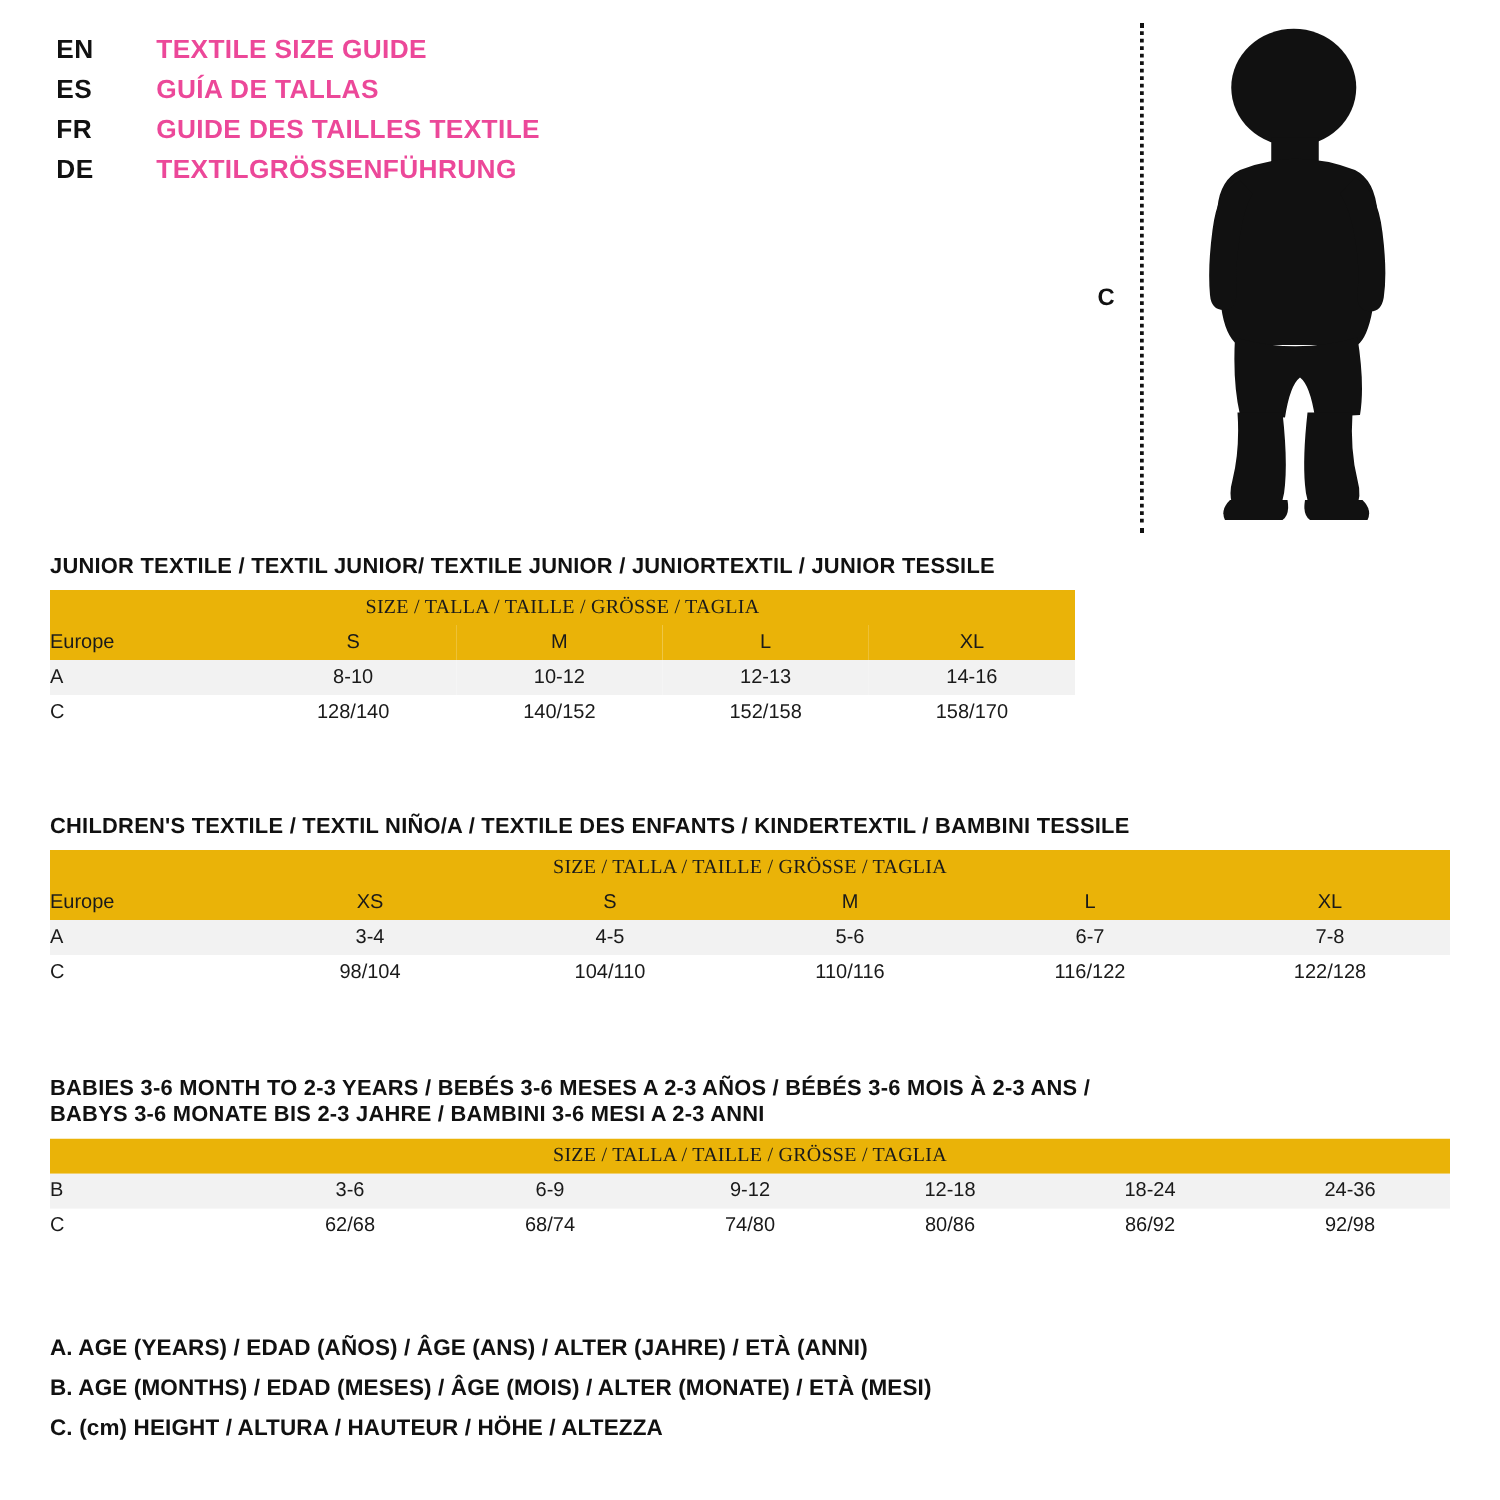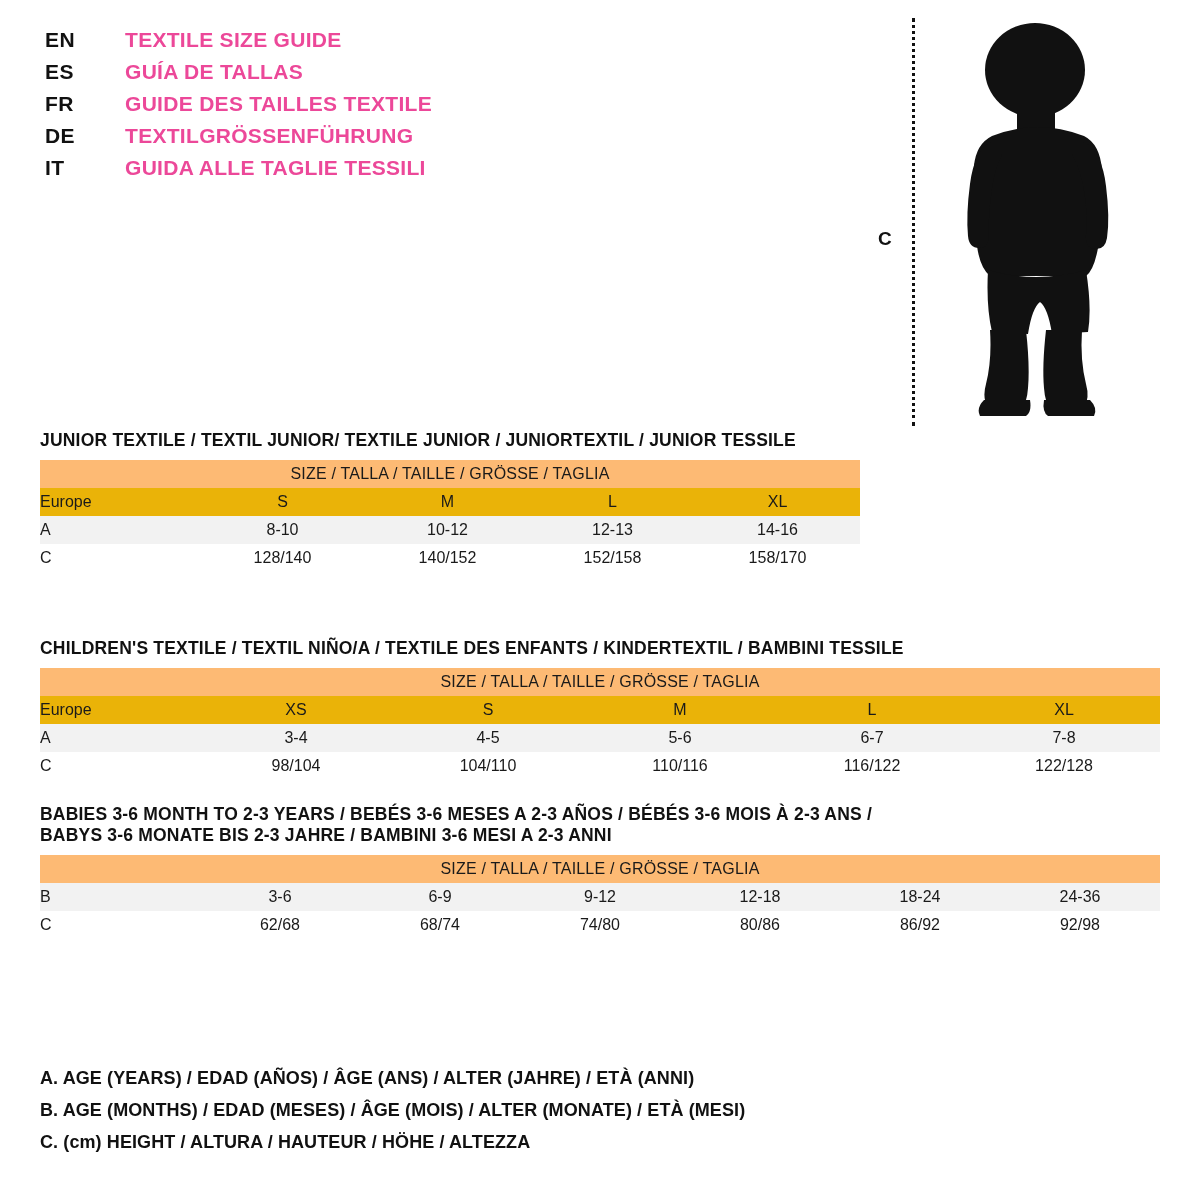--- a/index.html
+++ b/index.html
@@ -78,43 +78,45 @@
     position: absolute;
     left: 40px;
   }
   .section-title {
     font-size: 17.5px;
     font-weight: 700;
     color: #111;
     letter-spacing: 0.2px;
     margin-bottom: 9px;
     white-space: nowrap;
+    margin-top: 12px;
   }
   .section-title .line2 { display: block; }
 
   table.size-table {
     border-collapse: collapse;
     font-size: 16px;
     color: #1a1a1a;
   }
   table.size-table td,
   table.size-table th {
     padding: 0;
     height: 28px;
     font-weight: 400;
     text-align: center;
     vertical-align: middle;
   }
   .band-row td {
-    background: #fdba74;
+    background: #eab308;
     font-weight: 700;
     text-align: left;
     padding-left: 6px;
     height: 27px;
     letter-spacing: 0.2px;
+    font-family: Liberation Serif, serif;
   }
   .row-alt td { background: #f2f2f2; }
   .row-plain td { background: #ffffff; }
   .rowhead {
     text-align: left !important;
     padding-left: 6px;
     font-weight: 400;
   }
   .hdr-row td { background: #eab308; font-weight: 400; }
 
@@ -142,24 +144,20 @@
     <span class="lang-code">ES</span>
     <span class="lang-title">GUÍA DE TALLAS</span>
   </div>
   <div class="lang-row">
     <span class="lang-code">FR</span>
     <span class="lang-title">GUIDE DES TAILLES TEXTILE</span>
   </div>
   <div class="lang-row">
     <span class="lang-code">DE</span>
     <span class="lang-title">TEXTILGRÖSSENFÜHRUNG</span>
-  </div>
-  <div class="lang-row">
-    <span class="lang-code">IT</span>
-    <span class="lang-title">GUIDA ALLE TAGLIE TESSILI</span>
   </div>
 </div>
 
 <div class="figure-area">
   <span class="figure-label">C</span>
   <div class="dash-line"></div>
   <div class="silhouette">
     <svg width="190" height="410" viewBox="0 0 190 410" xmlns="http://www.w3.org/2000/svg">
       <g fill="#111111">
 
@@ -246,21 +244,21 @@
       <td>98/104</td>
       <td>104/110</td>
       <td>110/116</td>
       <td>116/122</td>
       <td>122/128</td>
     </tr>
   </tbody>
     </table>
 </div>
 
-<div class="section" style="top:804px;">
+<div class="section" style="top:848px;">
   <div class="section-title">
     <span>BABIES 3-6 MONTH TO 2-3 YEARS / BEBÉS 3-6 MESES A 2-3 AÑOS / BÉBÉS 3-6 MOIS À 2-3 ANS /</span>
     <span class="line2">BABYS 3-6 MONATE BIS 2-3 JAHRE / BAMBINI 3-6 MESI A 2-3 ANNI</span>
   </div>
   <table class="size-table" style="width:1120px;">
     <tbody>
         <tr class="band-row">
       <td colspan="7">SIZE / TALLA / TAILLE / GRÖSSE / TAGLIA</td>
     </tr>
     <tr class="row-alt">

